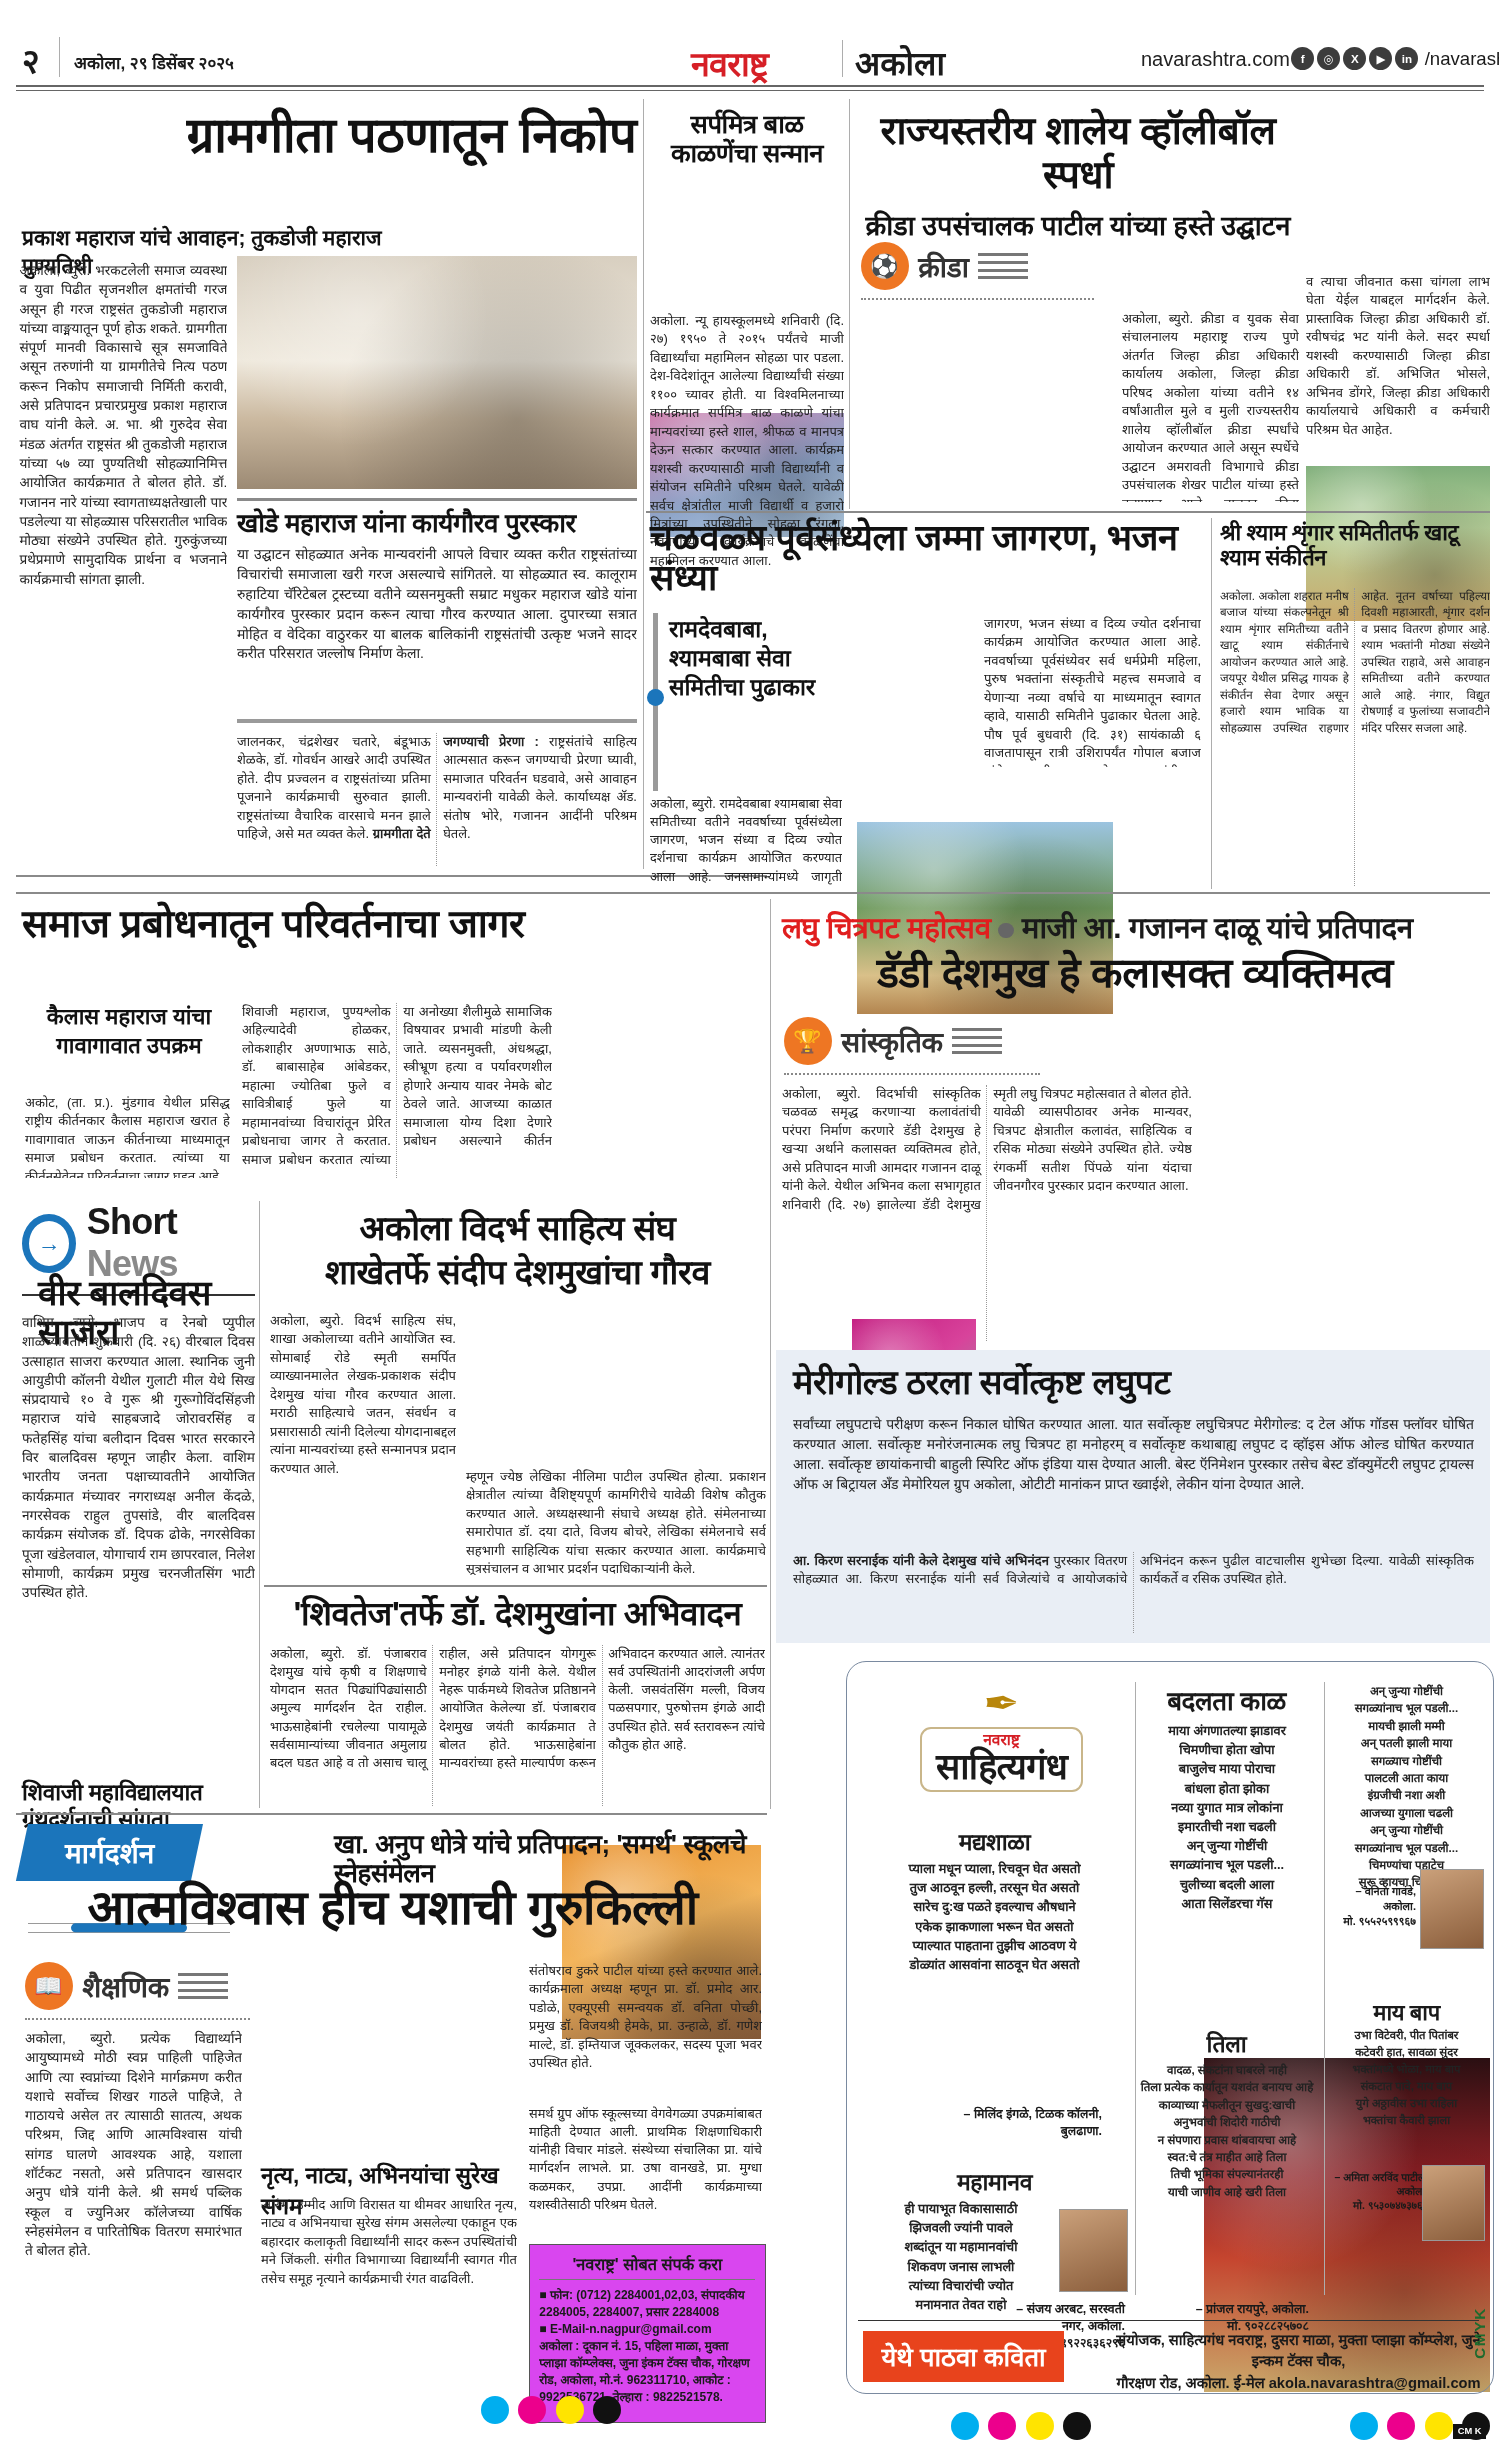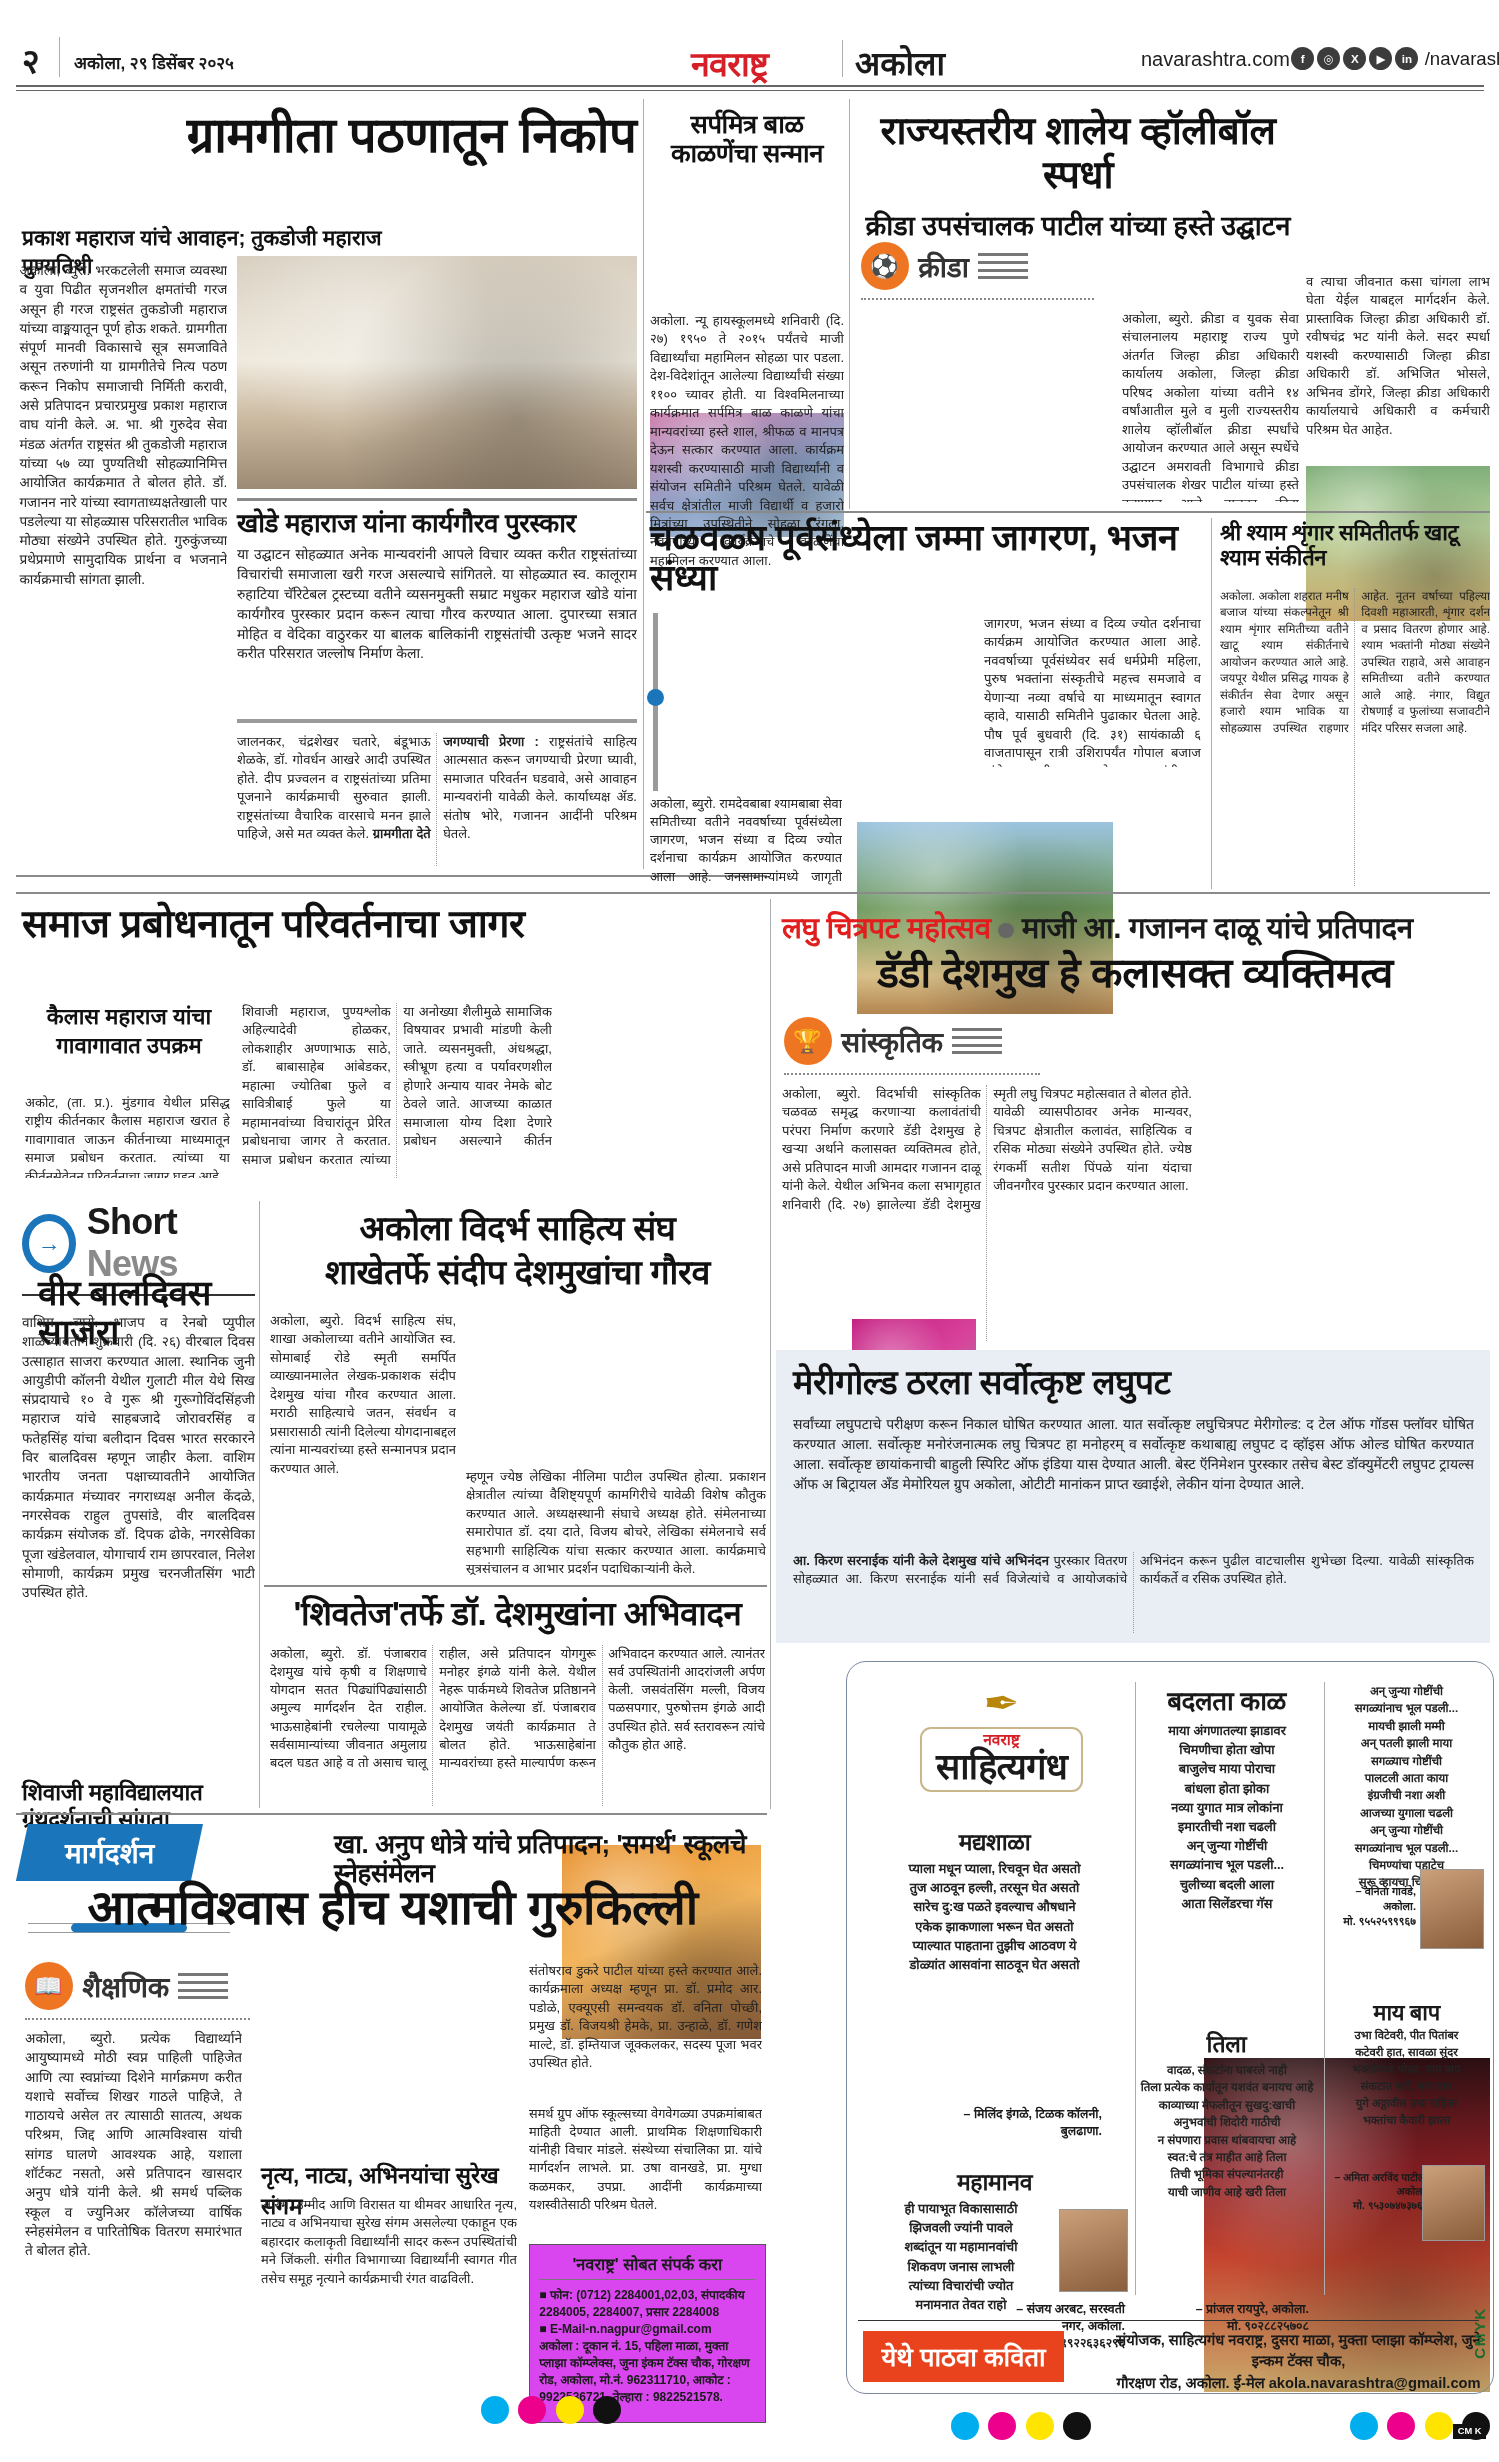--- a/index.html
+++ b/index.html
@@ -100,20 +100,21 @@
     <div class="abs photo" style="left:857px;top:310px;width:256px;height:192px;background:linear-gradient(180deg,#9cc4e0 0%,#6f9a5d 45%,#d9c089 80%,#b3854f 100%);"></div>
     <div class="abs body" style="left:1122px;top:310px;width:177px;height:192px;font-size:13px;">अकोला, ब्युरो. क्रीडा व युवक सेवा संचालनालय महाराष्ट्र राज्य पुणे अंतर्गत जिल्हा क्रीडा अधिकारी कार्यालय अकोला, जिल्हा क्रीडा परिषद अकोला यांच्या वतीने १४ वर्षांआतील मुले व मुली राज्यस्तरीय शालेय व्हॉलीबॉल क्रीडा स्पर्धांचे आयोजन करण्यात आले असून स्पर्धेचे उद्घाटन अमरावती विभागाचे क्रीडा उपसंचालक शेखर पाटील यांच्या हस्ते करण्यात आले. तालुका क्रीडा अधिकारी जमीर अस्लर, जिल्हा क्रीडा अधिकारी डॉ. रवीषचंद्र भट यांची यावेळी उपस्थिती होती.</div>
   </section>
 
   <div class="abs hrule" style="left:646px;top:511px;width:844px;"></div>
 
   <section>
     <div class="abs hl" style="left:650px;top:518px;width:557px;font-size:36px;">चळवळ्ष पूर्वसंध्येला जम्मा जागरण, भजन संध्या</div>
     <div class="abs" style="left:653px;top:613px;width:4.7px;height:178px;background:#9a9a9a;"></div>
     <div class="abs" style="left:647px;top:689px;width:17px;height:17px;border-radius:50%;background:#1b75bb;"></div>
+    <div class="abs sub" style="left:669px;top:615px;width:175px;font-size:23px;line-height:1.25;">रामदेवबाबा, श्यामबाबा सेवा समितीचा पुढाकार</div>
     <div class="abs body" style="left:650px;top:795px;width:192px;height:92px;font-size:12.8px;">अकोला, ब्युरो. रामदेवबाबा श्यामबाबा सेवा समितीच्या वतीने नववर्षाच्या पूर्वसंध्येला जागरण, भजन संध्या व दिव्य ज्योत दर्शनाचा कार्यक्रम आयोजित करण्यात आला आहे. जनसामान्यांमध्ये जागृती झाली असून या संस्कृतीचे विचारात या एकमेव इच्छा असल्याचे डॉ. नारे यांनी यावेळी सांगितले.</div>
     <div class="abs photo" style="left:852px;top:615px;width:124px;height:147px;background:linear-gradient(140deg,#c2187e 0%,#d8439b 45%,#7fae9c 100%);"></div>
     <div class="abs body" style="left:852px;top:771px;width:348px;height:115px;font-size:13px;"></div>
     <div class="abs body" style="left:984px;top:615px;width:217px;height:152px;font-size:13px;">जागरण, भजन संध्या व दिव्य ज्योत दर्शनाचा कार्यक्रम आयोजित करण्यात आला आहे. नववर्षाच्या पूर्वसंध्येवर सर्व धर्मप्रेमी महिला, पुरुष भक्तांना संस्कृतीचे महत्त्व समजावे व येणाऱ्या नव्या वर्षाचे या माध्यमातून स्वागत व्हावे, यासाठी समितीने पुढाकार घेतला आहे. पौष पूर्व बुधवारी (दि. ३१) सायंकाळी ६ वाजतापासून रात्री उशिरापर्यंत गोपाल बजाज यांचे पुत्र सुशील बजाज हे आपल्या संगीतमय वाणीतून भजन संध्या सादर करणार आहेत. आंतरराष्ट्रीय जम्मा व भजन गायक हेड्ळाबाद येथील सुप्रीत गोपाल बजाज यांच्या भजनांचा लाभ घेण्याचे आवाहन समितीने केले आहे.</div>
   </section>
 
   <div class="abs vrule" style="left:1211px;top:518px;height:371px;"></div>
 
   <section>
     <div class="abs hl" style="left:1220px;top:521px;width:270px;font-size:22px;">श्री श्याम शृंगार समितीतर्फ खाटू श्याम संकीर्तन</div>

